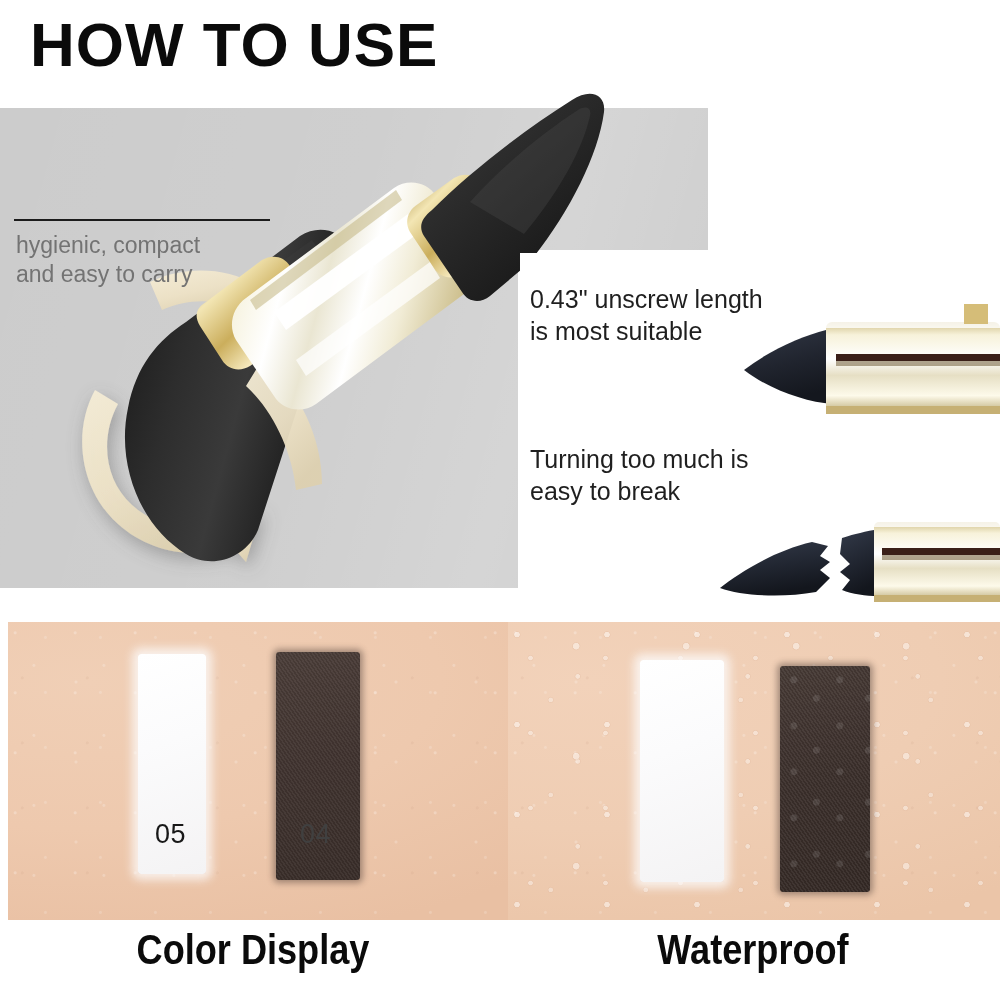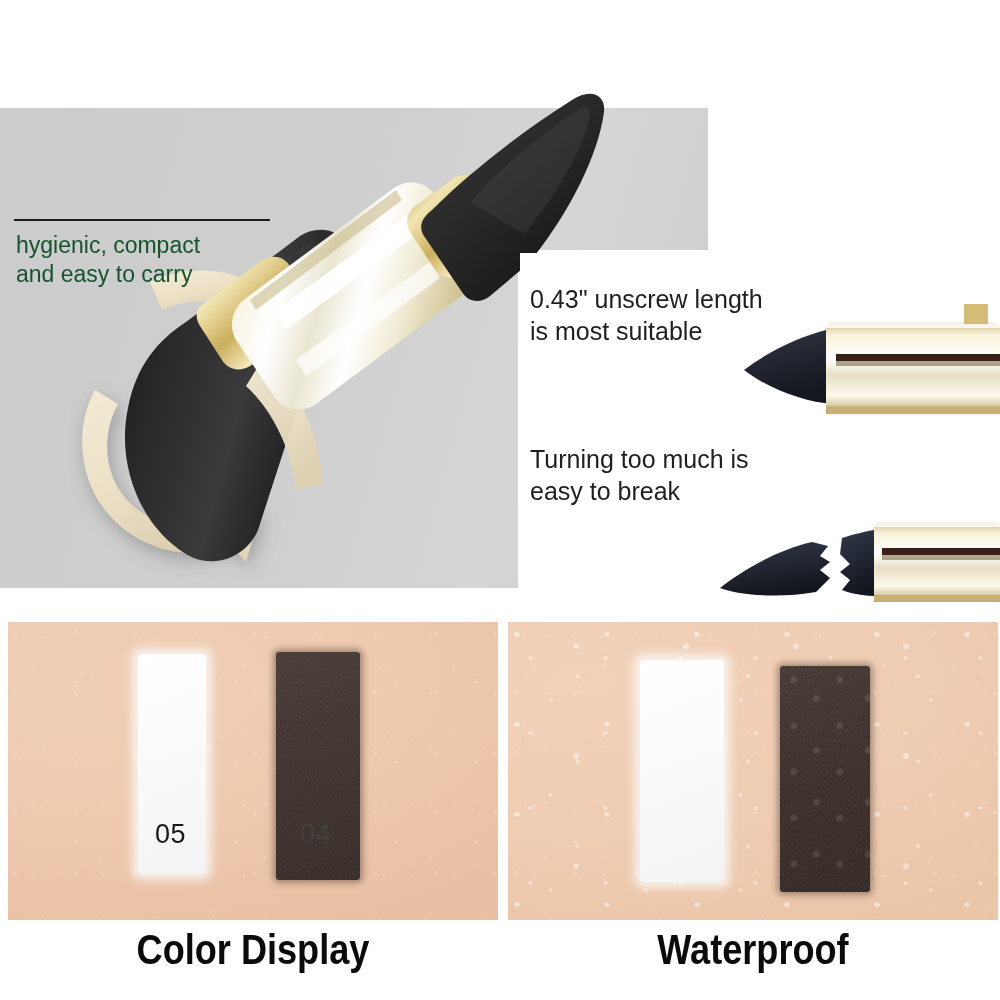--- a/index.html
+++ b/index.html
@@ -79,21 +79,21 @@
     width: 256px;
     height: 0;
     border-top: 2px solid #1b1b1b;
   }
   .rotating-sub {
     position: absolute;
     left: 16px;
     top: 231px;
     font-size: 23px;
     line-height: 29px;
-    color: #14532d;
+    color: #737373;
     white-space: pre-line;
   }
 
   
   .right-panel {
     position: absolute;
     left: 520px;
     top: 253px;
     width: 480px;
     height: 335px;
@@ -120,20 +120,21 @@
     pointer-events: none;
   }
 
   
   .swatch-panel {
     position: absolute;
     top: 622px;
     height: 298px;
     overflow: hidden;
     background: #efcdb5;
+    padding-left: 43px;
   }
   .swatch-panel.left  { left: 8px;   width: 490px; }
   .swatch-panel.right { left: 508px; width: 490px; }
 
   .skin {
     position: absolute;
     inset: 0;
     background:
       radial-gradient(ellipse 120% 90% at 15% 20%, #f0cfb6 0%, #eec9ae 55%, #e9c0a3 100%);
   }
@@ -213,20 +214,21 @@
     white-space: nowrap;
   }
   .panel-caption.left  { left: 8px;   width: 490px; transform-origin: 50% 50%; }
   .panel-caption.right { left: 508px; width: 490px; transform-origin: 50% 50%; }
 </style>
 </head>
 <body>
 
 <div id="page">
 
+  <div class="page-title">HOW TO USE</div>
 
   <div class="hero-panel"></div>
   <div class="hero-panel-lower"></div>
   <div class="hero-sheen"></div>
 
   <div class="art-main">
     <svg width="708" height="528" viewBox="0 0 708 528" xmlns="http://www.w3.org/2000/svg">
       <defs>
         <linearGradient id="blackBody" x1="0" y1="0" x2="1" y2="0.4">
           <stop offset="0%" stop-color="#171717"></stop>

